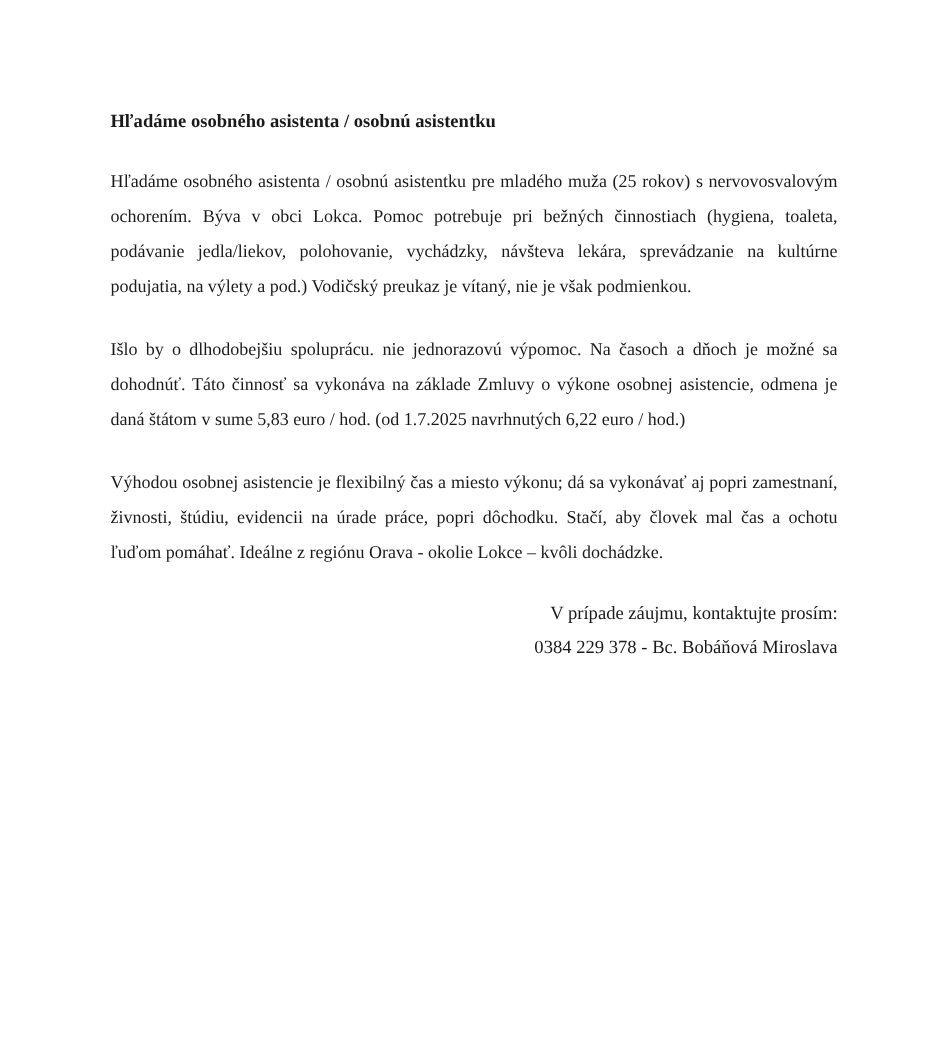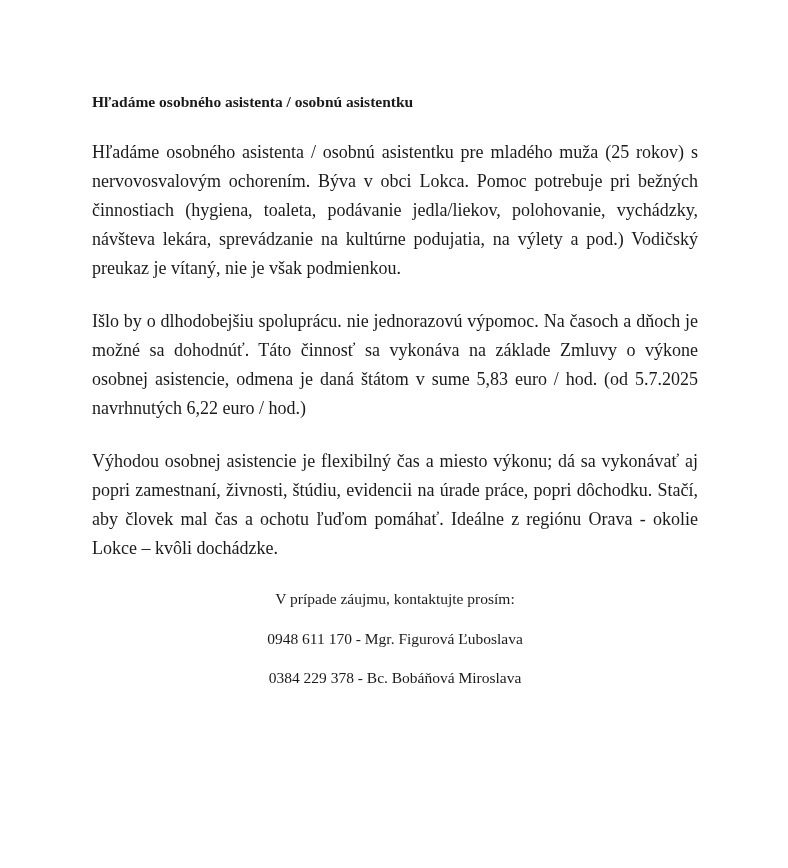--- a/index.html
+++ b/index.html
@@ -22,51 +22,50 @@
     background: #ffffff;
   }
   .doc-title {
     font-size: 15.5px;
     font-weight: bold;
     margin: 0 0 26px 0;
     line-height: 20px;
     text-align: left;
   }
   .para {
-    font-size: 18px;
+    font-size: 15px;
     line-height: 29px;
     text-align: justify;
     margin: 0 0 22px 0;
   }
   .para.gap-lg {
     margin-bottom: 24px;
   }
   .contact {
     margin-top: 2px;
   }
   .contact-line {
     font-size: 15.5px;
     line-height: 27.5px;
-    text-align: center;
-    margin: 12px;
+    text-align: right;
+    margin: 0;
   }
 </style>
 </head>
 <body>
 
 <div class="page">
 
   <h1 class="doc-title">Hľadáme osobného asistenta / osobnú asistentku</h1>
 
   <p class="para gap-lg">Hľadáme osobného asistenta / osobnú asistentku pre mladého muža (25 rokov) s nervovosvalovým ochorením. Býva v obci Lokca. Pomoc potrebuje pri bežných činnostiach (hygiena, toaleta, podávanie jedla/liekov, polohovanie, vychádzky, návšteva lekára, sprevádzanie na kultúrne podujatia, na výlety a pod.) Vodičský preukaz je vítaný, nie je však podmienkou.</p>
 
 
-  <p class="para gap-lg">Išlo by o dlhodobejšiu spoluprácu. nie jednorazovú výpomoc. Na časoch a dňoch je možné sa dohodnúť. Táto činnosť sa vykonáva na základe Zmluvy o výkone osobnej asistencie, odmena je daná štátom v sume 5,83 euro / hod. (od 5.7.2025 navrhnutých 6,22 euro / hod.)</p>
+  <p class="para gap-lg">Išlo by o dlhodobejšiu spoluprácu. nie jednorazovú výpomoc. Na časoch a dňoch je možné sa dohodnúť. Táto činnosť sa vykonáva na základe Zmluvy o výkone osobnej asistencie, odmena je daná štátom v sume 5,83 euro / hod. (od 1.7.2025 navrhnutých 6,22 euro / hod.)</p>
 
   <p class="para">Výhodou osobnej asistencie je flexibilný čas a miesto výkonu; dá sa vykonávať aj popri zamestnaní, živnosti, štúdiu, evidencii na úrade práce, popri dôchodku. Stačí, aby človek mal čas a ochotu ľuďom pomáhať. Ideálne z regiónu Orava - okolie Lokce – kvôli dochádzke.</p>
 
   <div class="contact">
     <p class="contact-line">V prípade záujmu, kontaktujte prosím:</p>
-    <p class="contact-line">0948 611 170 - Mgr. Figurová Ľuboslava</p>
     <p class="contact-line">0384 229 378 - Bc. Bobáňová Miroslava</p>
   </div>
 
 </div>
 
 </body></html>

